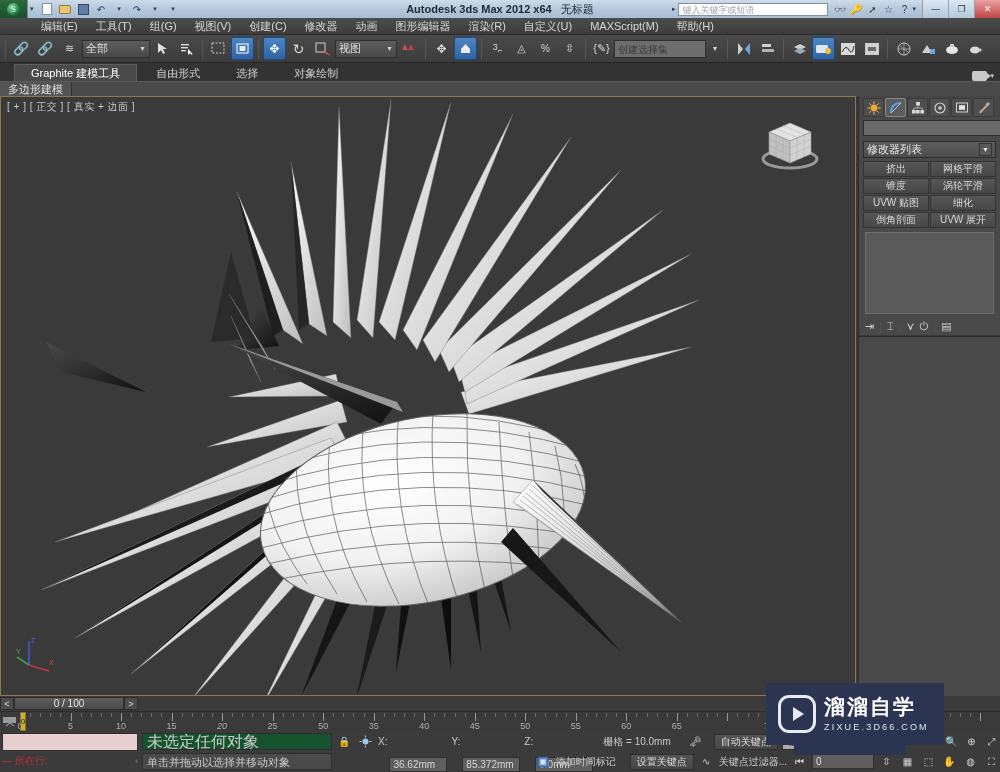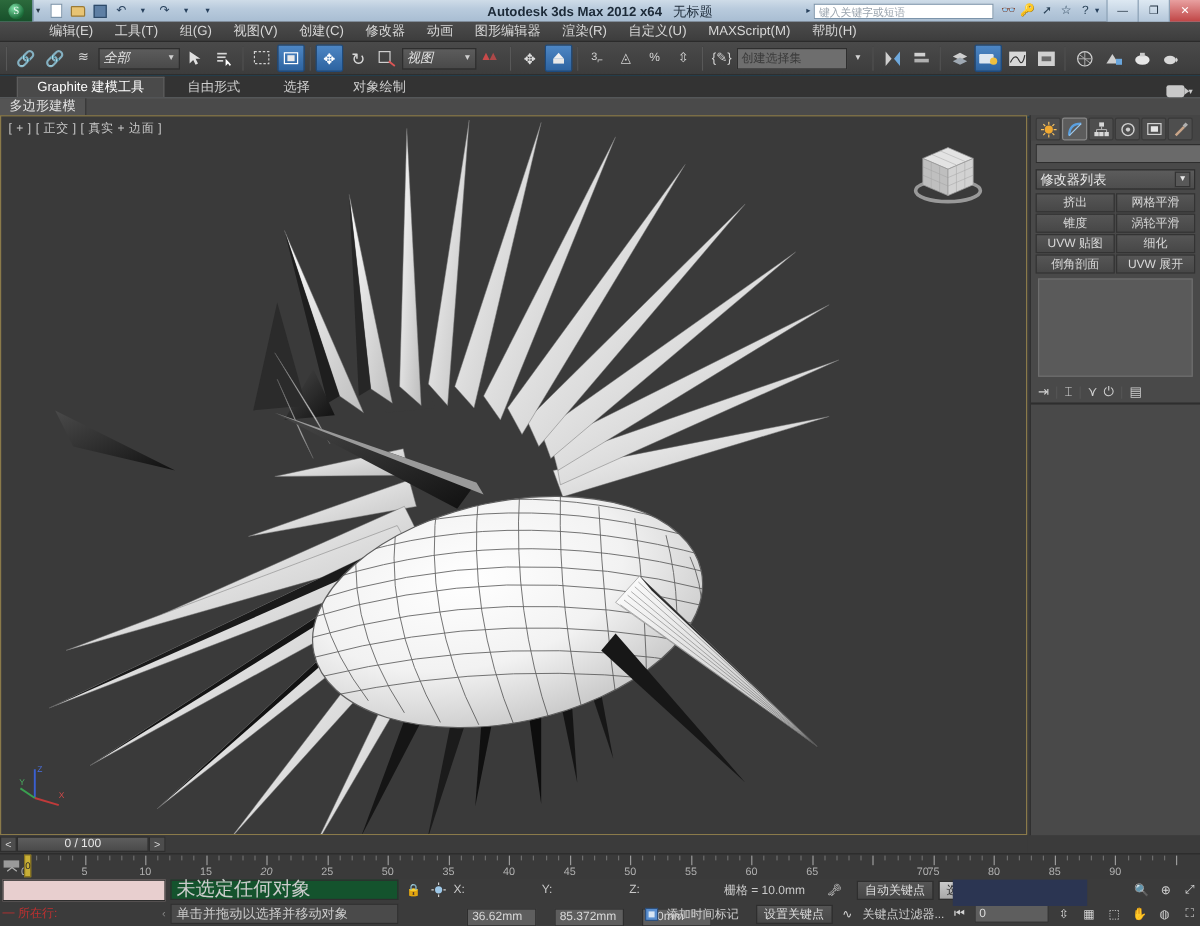--- a/index.html
+++ b/index.html
@@ -75,21 +75,21 @@
   }
   .tbtn{
     width:23px;height:23px;display:flex;align-items:center;justify-content:center;
     border:1px solid transparent;border-radius:2px;position:relative;
   }
   .tbtn.active{background:linear-gradient(180deg,#4d86c4,#2d63a0);border-color:#1d4a7d;}
   .tsep{width:1px;height:20px;background:#2d2d2d;border-right:1px solid #585858;margin:0 3px;}
   .combo{
     height:18px;background:linear-gradient(180deg,#5c5c5c,#494949);
     border:1px solid #2e2e2e;display:flex;align-items:center;
-    padding:0 3px;font-size:11px;color:#e0e0e0;font-style:italic;
+    padding:0 3px;font-size:11px;color:#e0e0e0;
   }
   .combo .arw{margin-left:auto;font-size:7px;color:#d0d0d0;}
   .selset{
     width:92px;height:18px;background:#6e6e6e;border:1px solid #2e2e2e;
     font-size:10px;color:#3a3a3a;padding:0 3px;line-height:17px;
   }
 
   
   .gl{font-size:13px;line-height:1;color:#d8d8d8;}
   .arrow4{font-size:12px;color:#fff;}
@@ -917,14 +917,21 @@
         <span class="navicon">▦</span>
         <span class="navicon">⬚</span>
         <span class="navicon">✋</span>
         <span class="navicon">◍</span>
         <span class="navicon">⛶</span>
       </div>
     </div>
   </div>
 
   <div class="hidden-ovl"></div>
+  <div class="watermark">
+    <div class="wm-logo"></div>
+    <div class="wm-txt">
+      <div class="wm-cn">溜溜自学</div>
+      <div class="wm-en">ZIXUE.3D66.COM</div>
+    </div>
+  </div>
 
 </div>
 
 </body></html>

